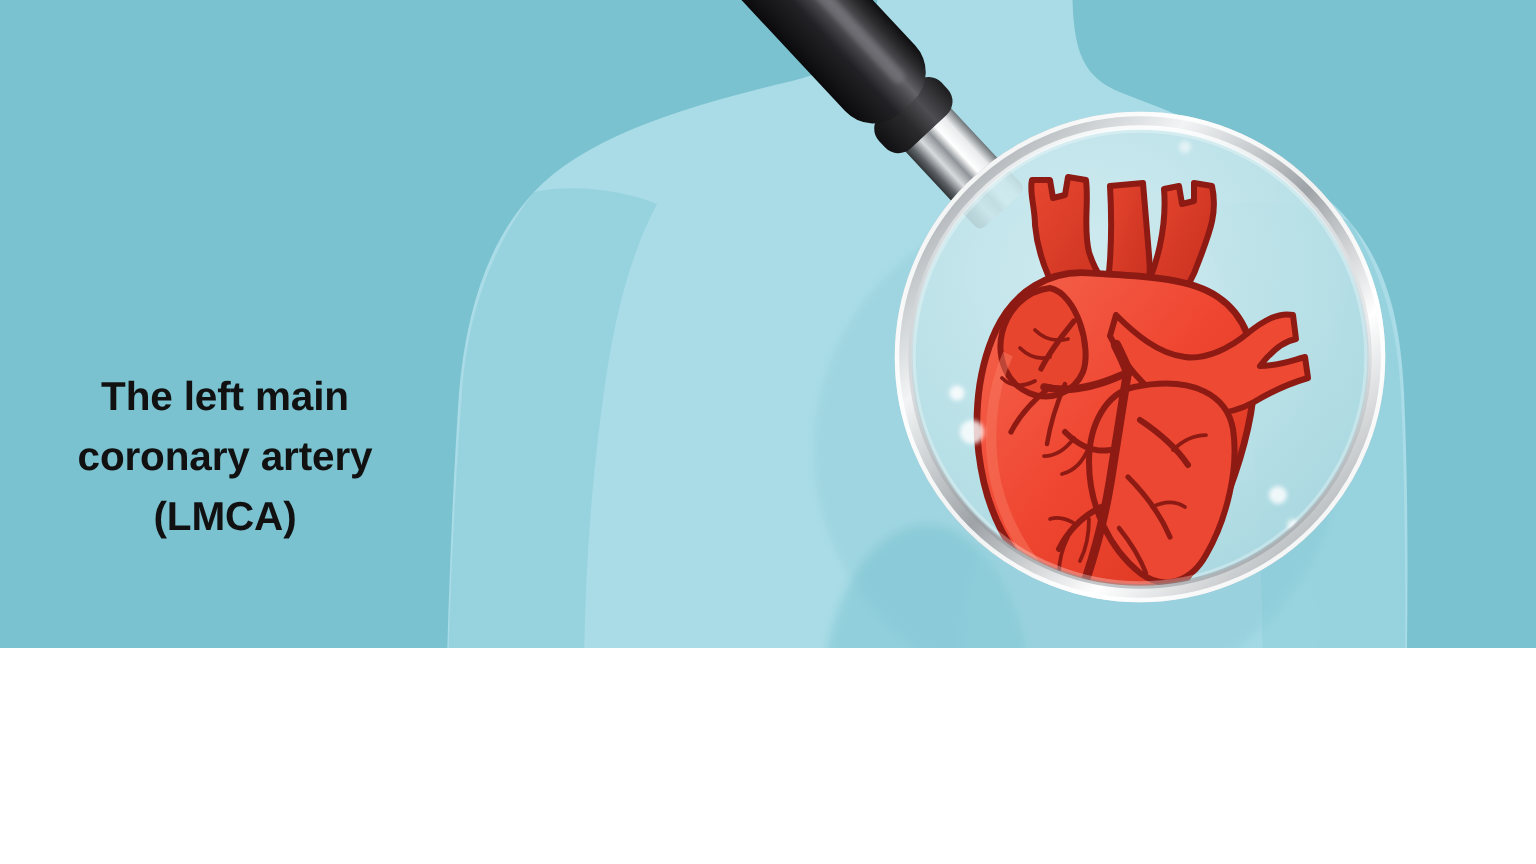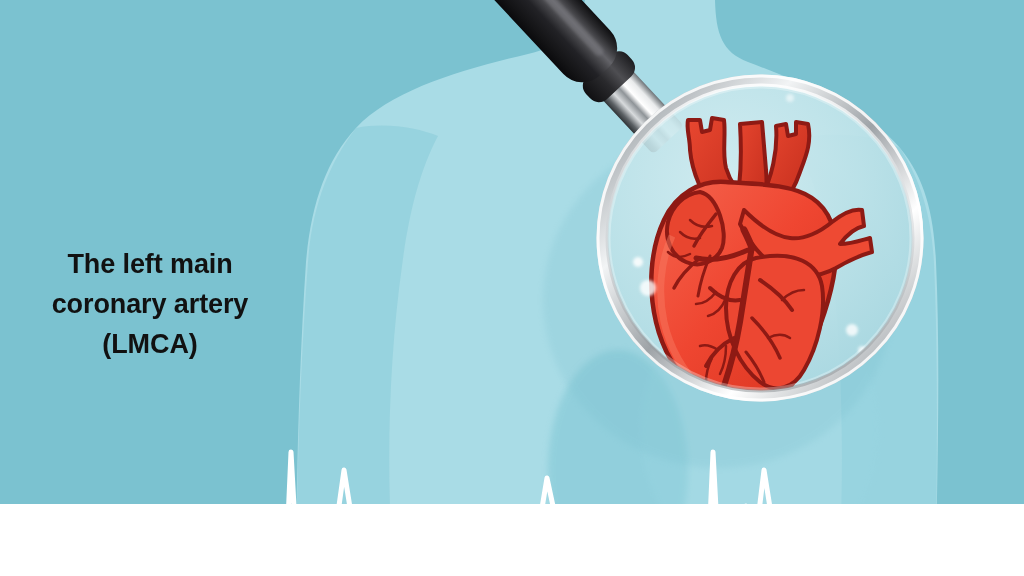--- a/index.html
+++ b/index.html
@@ -7,21 +7,21 @@
     margin: 0;
     padding: 0;
     background: #ffffff;
   }
   body {
     font-family: "Liberation Sans", sans-serif;
   }
   #stage {
     position: relative;
     width: 1024px;
-    height: 504px;
+    height: 432px;
     overflow: hidden;
     background: #7bc2d0;
   }
   #art {
     position: absolute;
     left: 0; top: 0;
     width: 1024px;
     height: 576px;
     display: block;
   }

